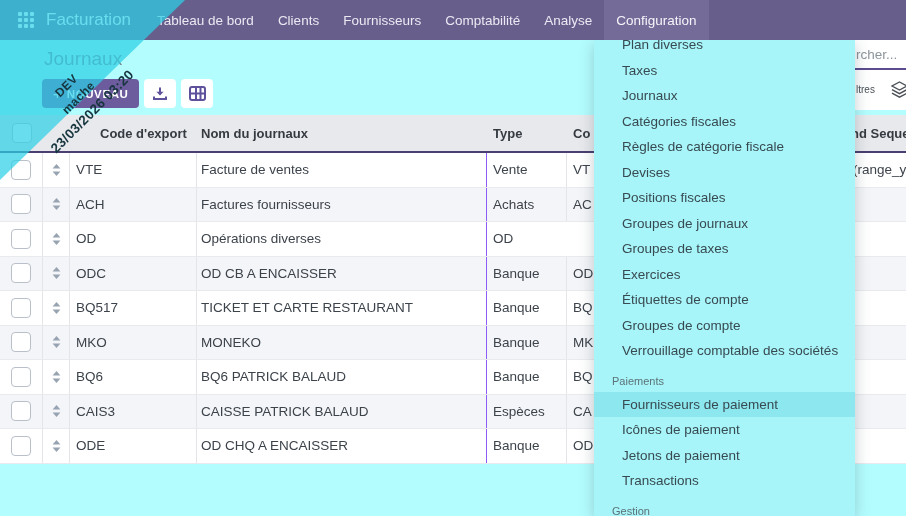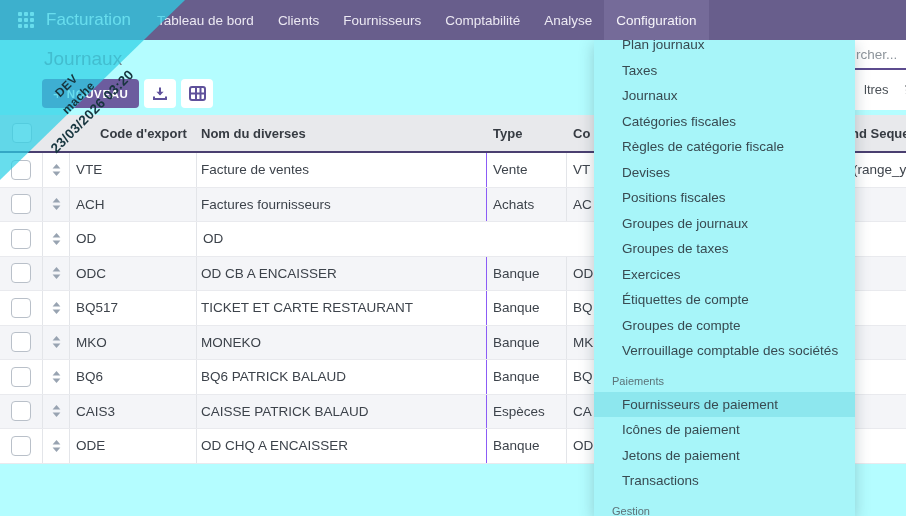--- a/index.html
+++ b/index.html
@@ -32,21 +32,21 @@
   .btn-icon { width:32px; height:29px; border:none; border-radius:4px; background:#fff;
               display:flex; align-items:center; justify-content:center; cursor:pointer; }
 
   
   .cp-fragment { position:absolute; left:840px; top:40px; width:66px; height:70px;
                  background:#fff; z-index:2; }
   .cp-search { height:30px; border-bottom:2px solid #5c4b8e; display:flex;
                align-items:center; }
   .cp-search span { margin-left:16px; color:#8d949b; font-size:13.5px; }
   .cp-filters { height:38px; display:flex; align-items:center; }
-  .cp-filters .frag { margin-left:24px; color:#4a5056; font-size:13px; }
+  .cp-filters .frag { margin-left:16px; color:#4a5056; font-size:10px; }
   .cp-sep { width:1px; height:24px; background:#dcdee2; margin-left:11px; }
   .cp-layers { margin-left:5px; display:flex; align-items:center; }
 
   
   .table { position:absolute; left:0; top:115px; width:906px; background:#fff; z-index:1; }
   .grid-row { display:grid; grid-template-columns:43px 27px 127px 290px 80px 193px 146px; }
   .thead { height:38px; background:#e8e9ec; border-bottom:2px solid #4a3f70;
            align-items:center; }
   .thead .hc { font-size:13px; font-weight:bold; color:#363b42; white-space:nowrap;
                overflow:hidden; }
@@ -98,21 +98,21 @@
 
 <div class="screen">
 
   <div class="table">
     <div class="grid-row thead">
       <div class="c cb" style="border:none">
         <span class="checkbox"></span>
       </div>
       <div class="hc"></div>
       <div class="hc h-code">Code d'export</div>
-      <div class="hc h-name">Nom du diverses</div>
+      <div class="hc h-name">Nom du journaux</div>
       <div class="hc h-type">Type</div>
       <div class="hc h-co">Co</div>
       <div class="hc h-seq">nd Seque</div>
     </div>
     <div id="table-body">
         <div class="grid-row trow">
     <div class="c cb">
       <span class="checkbox"></span>
     </div>
     <div class="c handle">
@@ -168,20 +168,23 @@
       <span class="checkbox"></span>
     </div>
     <div class="c handle">
       <svg width="9" height="14" viewBox="0 0 9 14">
         <path d="M4.5 1 L8.4 5.6 H0.6 Z" fill="#98a3b1"></path>
         <path d="M4.5 13 L8.4 8.4 H0.6 Z" fill="#98a3b1"></path>
       </svg>
     </div>
     <div class="c code">
             <span class="cell-txt">OD</span>
+          </div>
+    <div class="c name">
+            <span class="cell-txt">Opérations diverses</span>
           </div>
     <div class="c co">
             <span class="cell-txt">OD</span>
           </div>
     <div class="c seq">
             <span class="cell-txt"></span>
           </div>
   </div>
         <div class="grid-row trow">
     <div class="c cb">
@@ -379,21 +382,21 @@
         <svg width="17" height="15" viewBox="0 0 17 15">
           <rect x="1" y="1" width="15" height="13" rx="2" fill="none" stroke="#5f519b" stroke-width="2"></rect>
           <path d="M1 7.5 H16 M7 1 V14 M11.5 1 V14" stroke="#5f519b" stroke-width="2" fill="none"></path>
         </svg>
       </span>
     </button>
   </div>
 
   <div class="dropdown">
     <div class="dd-list" id="dd-list">
-        <div class="dd-item">Plan journaux</div>
+        <div class="dd-item">Plan diverses</div>
         <div class="dd-item">Taxes</div>
         <div class="dd-item">Journaux</div>
         <div class="dd-item">Catégories fiscales</div>
         <div class="dd-item">Règles de catégorie fiscale</div>
         <div class="dd-item">Devises</div>
         <div class="dd-item">Positions fiscales</div>
         <div class="dd-item">Groupes de journaux</div>
         <div class="dd-item">Groupes de taxes</div>
         <div class="dd-item">Exercices</div>
         <div class="dd-item">Étiquettes de compte</div>

